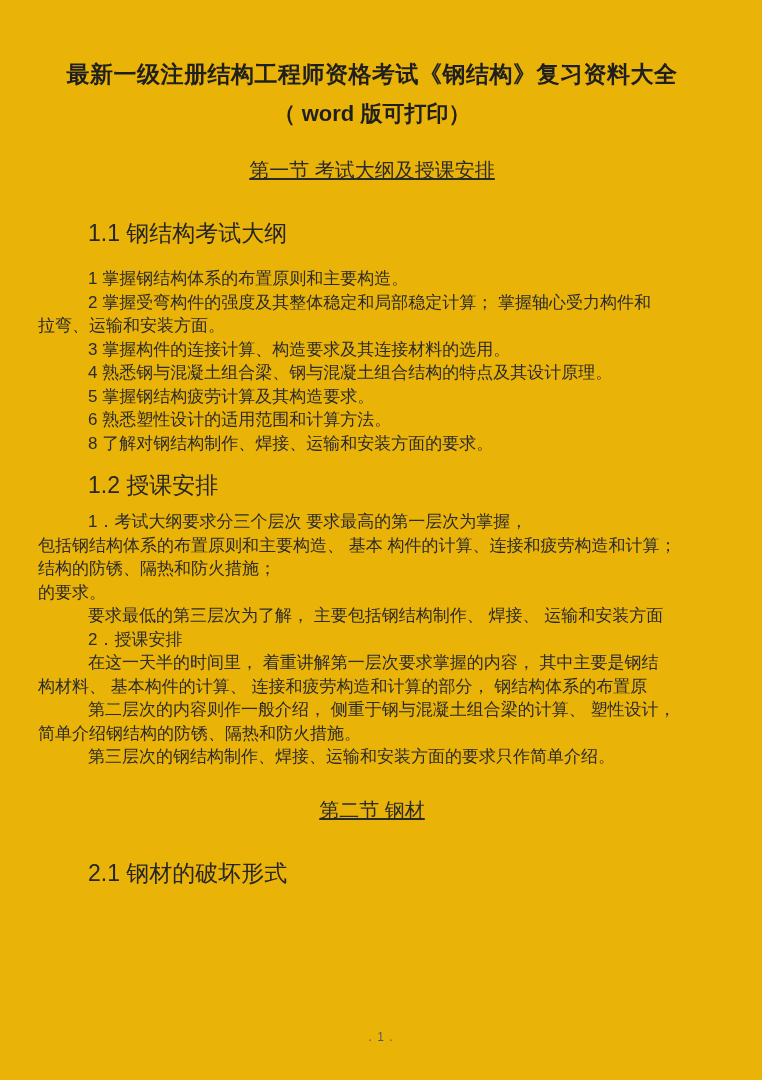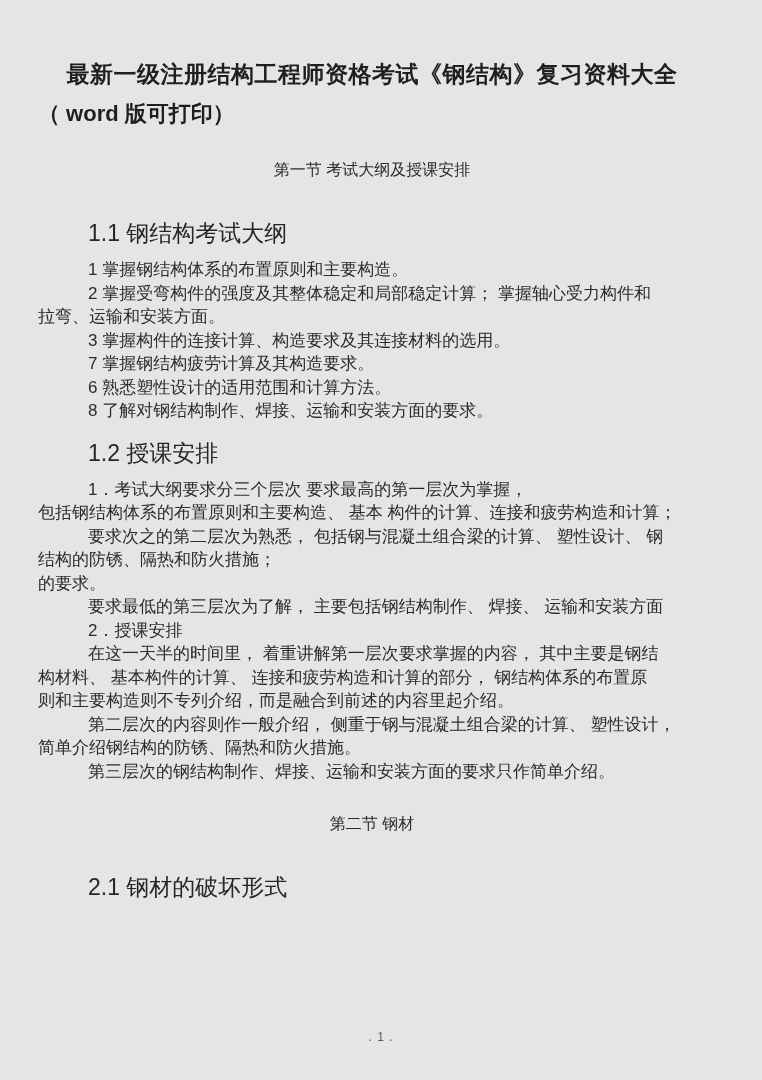--- a/index.html
+++ b/index.html
@@ -4,21 +4,21 @@
 <style>
   html, body {
     margin: 0;
     padding: 0;
     background: #ffffff;
   }
   .page {
     position: relative;
     width: 762px;
     height: 1080px;
-    background: #e5e5e5;
+    background: #eab308;
     overflow: hidden;
     font-family: "Liberation Sans", "DejaVu Sans", sans-serif;
     color: #2b2b2b;
   }
   .content {
     position: absolute;
     top: 0;
     left: 38px;
     right: 56px;
   }
@@ -29,43 +29,45 @@
     font-weight: 700;
     text-align: center;
     color: #1f1f1f;
     letter-spacing: 0.5px;
   }
   .doc-subtitle {
     margin-top: 9px;
     font-size: 22px;
     line-height: 30px;
     font-weight: 700;
+    text-align: center;
     color: #1f1f1f;
   }
   .section-heading {
     margin-top: 30px;
-    font-size: 16px;
+    font-size: 20px;
     line-height: 22px;
     text-align: center;
     color: #2b2b2b;
+    text-decoration: underline;
   }
   .section-heading.s2 {
   }
   .sub-heading {
     margin-top: 41px;
     padding-left: 50px;
     font-size: 23px;
     line-height: 23px;
     color: #262626;
   }
   .sub-heading.tight {
     margin-top: 19px;
   }
   .lines {
-    margin-top: 13px;
+    margin-top: 22px;
   }
   .lines.para {
     margin-top: 13px;
   }
   .line {
     font-size: 17px;
     line-height: 23.5px;
     white-space: nowrap;
     color: #2b2b2b;
   }
@@ -96,38 +98,37 @@
 
     <div class="section-heading">第一节 考试大纲及授课安排</div>
 
     <div class="sub-heading">1.1 钢结构考试大纲</div>
 
     <div class="lines">
         <div class="line indent">1 掌握钢结构体系的布置原则和主要构造。</div>
         <div class="line indent">2 掌握受弯构件的强度及其整体稳定和局部稳定计算； 掌握轴心受力构件和</div>
         <div class="line flush">拉弯、运输和安装方面。</div>
         <div class="line indent">3 掌握构件的连接计算、构造要求及其连接材料的选用。</div>
-        <div class="line indent">7 掌握钢结构疲劳计算及其构造要求。</div>
+        <div class="line indent">4 熟悉钢与混凝土组合梁、钢与混凝土组合结构的特点及其设计原理。</div>
+        <div class="line indent">5 掌握钢结构疲劳计算及其构造要求。</div>
         <div class="line indent">6 熟悉塑性设计的适用范围和计算方法。</div>
         <div class="line indent">8 了解对钢结构制作、焊接、运输和安装方面的要求。</div>
       </div>
 
     <div class="sub-heading tight">1.2 授课安排</div>
 
     <div class="lines para">
         <div class="line indent">1．考试大纲要求分三个层次 要求最高的第一层次为掌握，</div>
         <div class="line flush">包括钢结构体系的布置原则和主要构造、 基本 构件的计算、连接和疲劳构造和计算；</div>
-        <div class="line indent">要求次之的第二层次为熟悉， 包括钢与混凝土组合梁的计算、 塑性设计、 钢</div>
         <div class="line flush">结构的防锈、隔热和防火措施；</div>
         <div class="line flush">的要求。</div>
         <div class="line indent">要求最低的第三层次为了解， 主要包括钢结构制作、 焊接、 运输和安装方面</div>
         <div class="line indent">2．授课安排</div>
         <div class="line indent">在这一天半的时间里， 着重讲解第一层次要求掌握的内容， 其中主要是钢结</div>
         <div class="line flush">构材料、 基本构件的计算、 连接和疲劳构造和计算的部分， 钢结构体系的布置原</div>
-        <div class="line flush">则和主要构造则不专列介绍，而是融合到前述的内容里起介绍。</div>
         <div class="line indent">第二层次的内容则作一般介绍， 侧重于钢与混凝土组合梁的计算、 塑性设计，</div>
         <div class="line flush">简单介绍钢结构的防锈、隔热和防火措施。</div>
         <div class="line indent">第三层次的钢结构制作、焊接、运输和安装方面的要求只作简单介绍。</div>
       </div>
 
     <div class="section-heading s2">第二节 钢材</div>
 
     <div class="sub-heading">2.1 钢材的破坏形式</div>
 
   </div>

